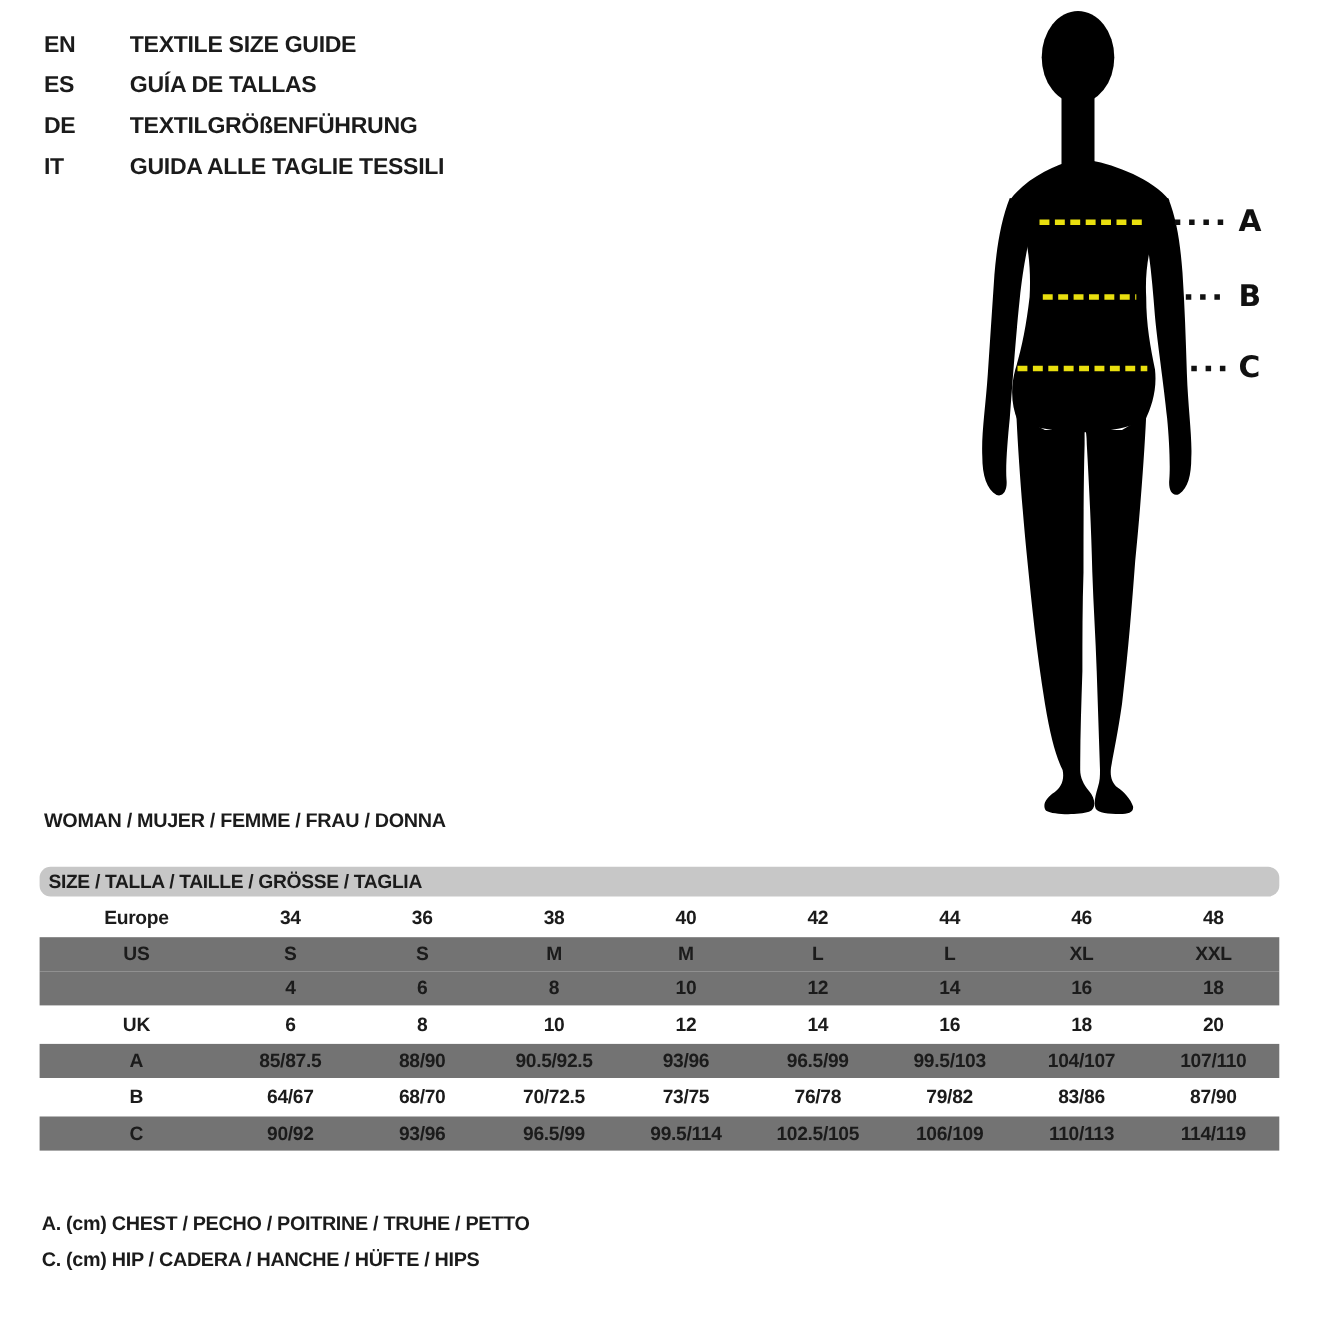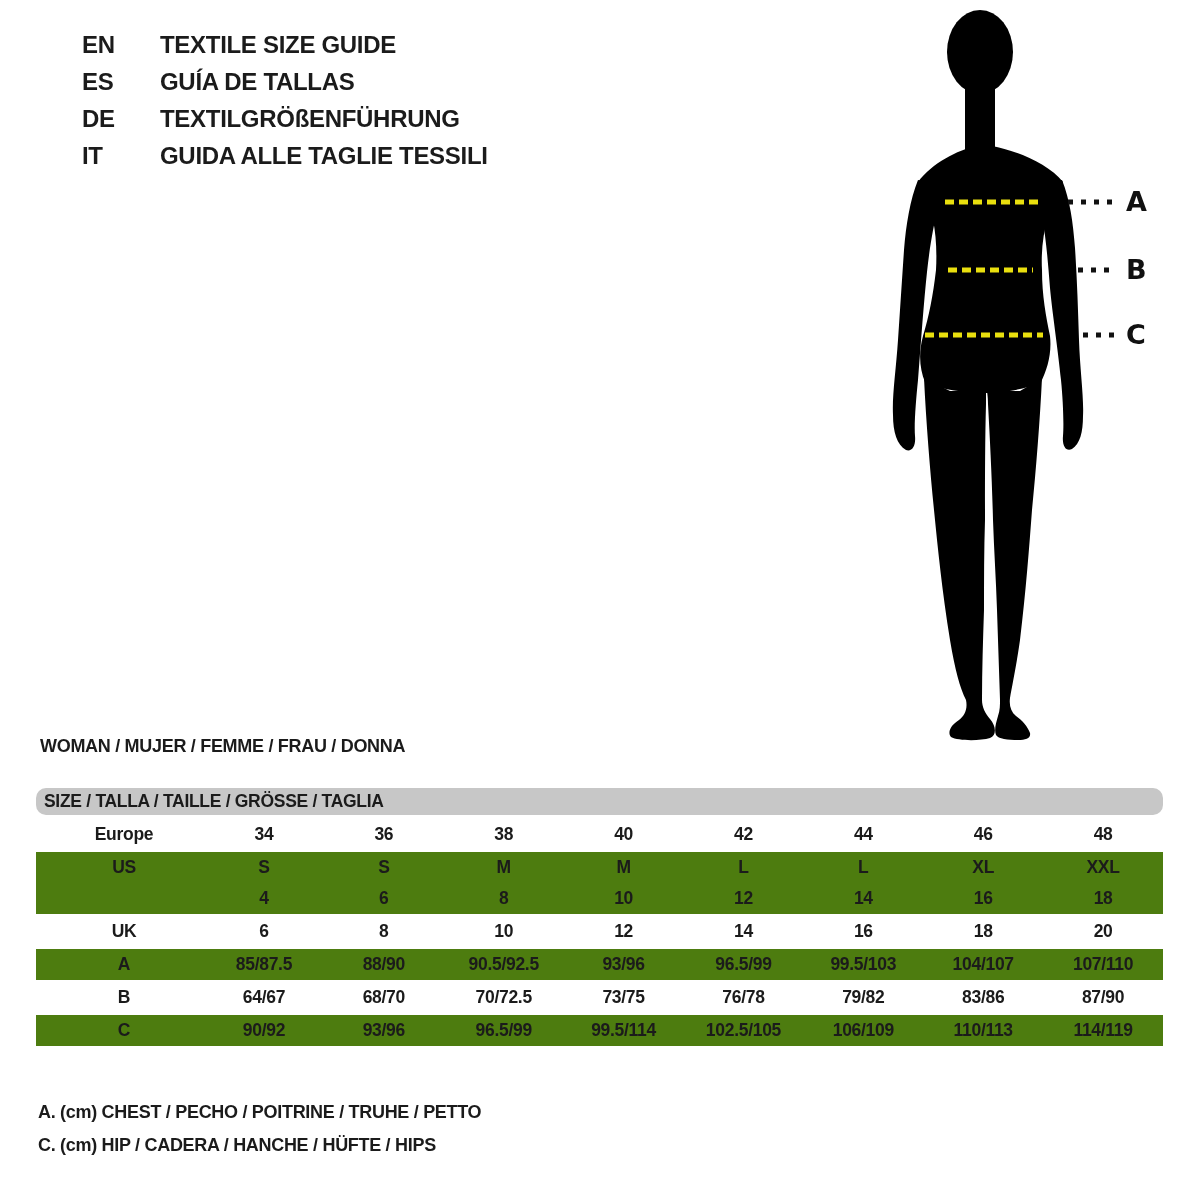--- a/index.html
+++ b/index.html
@@ -1,38 +1,38 @@
 <!DOCTYPE html>
 <html><head>
 <meta charset="utf-8">
 <style>
   html,body{margin:0;padding:0;background:#fff;}
   .canvas{position:relative;width:1200px;height:1200px;background:#ffffff;overflow:hidden;
           font-family:"Liberation Sans",sans-serif;color:#1b1b1b;}
 
   
   .lang-block{position:absolute;left:40px;top:22px;}
-  .lang-row{display:flex;height:37px;align-items:flex-end;font-weight:bold;font-size:24px;letter-spacing:-0.3px;margin-left:42px;}
+  .lang-row{display:flex;height:37px;align-items:center;font-weight:bold;font-size:21px;letter-spacing:-0.3px;}
   .lang-code{width:78px;flex:0 0 78px;}
 
   
   .figure{position:absolute;left:880px;top:0;width:320px;height:750px;}
   .figure svg{position:absolute;left:0;top:0;}
   .marker-label{position:absolute;left:246px;width:36px;text-align:left;
                 font-family:"DejaVu Sans",sans-serif;font-weight:bold;font-size:27px;line-height:30px;color:#111;}
   .marker-a{top:187px;} .marker-b{top:255px;} .marker-c{top:320px;}
 
   
   .section-title{position:absolute;left:40px;top:736px;font-size:18px;font-weight:bold;letter-spacing:-0.3px;}
 
   
   .size-table{position:absolute;left:36px;top:788px;width:1127px;font-size:17.5px;font-weight:bold;letter-spacing:-0.3px;}
   .tbl-header{height:27px;line-height:27px;background:#c7c7c7;padding-left:8px;margin-bottom:4px;border-radius:10px;}
   .trow{display:flex;height:31px;margin-bottom:2px;align-items:center;}
-  .trow.shaded{background:#4d7c0f;}
+  .trow.shaded{background:#737373;}
   .trow.nogap{margin-bottom:0;}
   .cell{flex:1;text-align:center;}
   .cell.rowlabel{flex:0 0 168px;text-align:center;padding-left:8px;box-sizing:border-box;}
 
   
   .legend{position:absolute;left:38px;top:1096px;font-size:18px;font-weight:bold;letter-spacing:-0.3px;}
   .legend-line{height:33px;line-height:33px;}
 </style>
 </head>
 <body>

